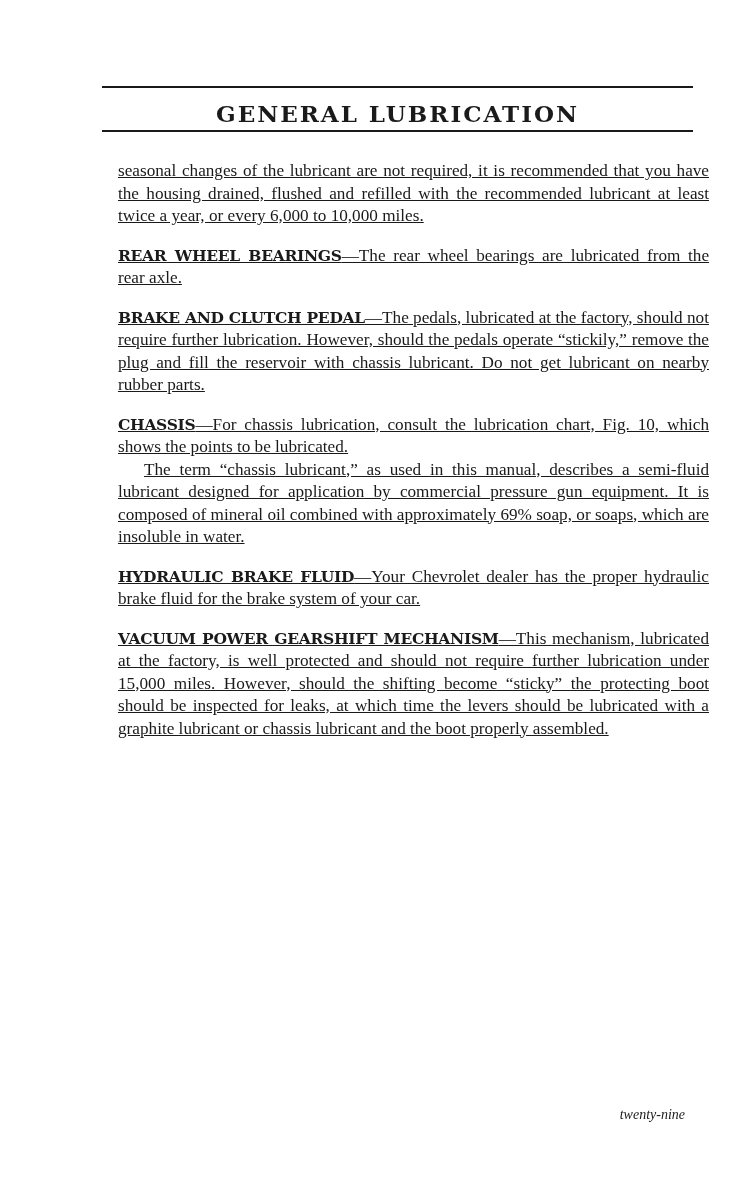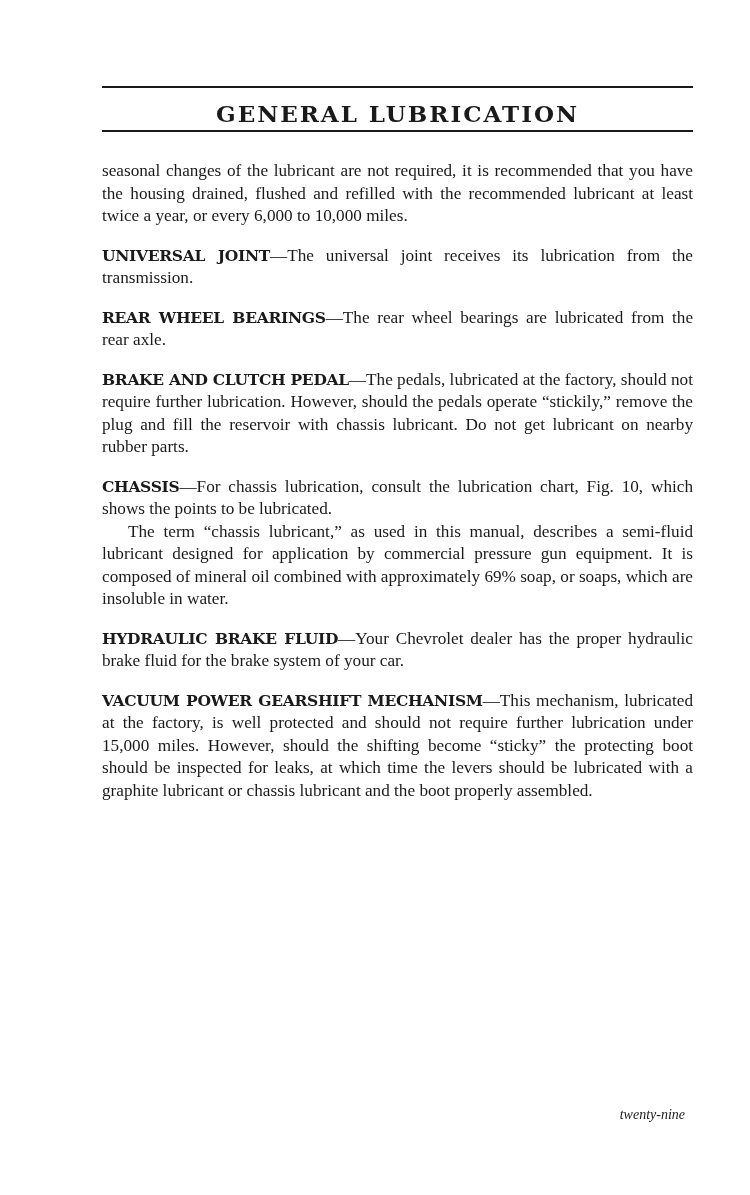--- a/index.html
+++ b/index.html
@@ -9,21 +9,21 @@
     font-family: "DejaVu Serif", "Liberation Serif", serif;
     color: #1a1a1a;
   }
   .rule-top { position: absolute; left: 0; top: 86px; width: 591px; height: 2px; background: #1a1a1a; }
   .rule-bottom { position: absolute; left: 0; top: 130px; width: 591px; height: 2px; background: #1a1a1a; }
   .title {
     position: absolute; left: 0; top: 94px; width: 591px; text-align: center;
     font-family: "DejaVu Serif", serif; font-weight: bold; font-size: 23px;
     letter-spacing: 2px; color: #1a1a1a; margin-top: 6px;
   }
-  .content { position: absolute; left: 0; top: 160px; width: 591px; }
+  .content { position: absolute; left: 16px; top: 160px; width: 591px; text-decoration: underline; }
   p {
     margin: 0; font-family: "Liberation Serif", serif; font-size: 17.2px;
     line-height: 22.5px; text-align: justify; color: #1a1a1a;
   }
   p.indent { text-indent: 26px; }
   .head {
     font-family: "DejaVu Serif", serif; font-weight: bold; font-size: 15.5px;
     letter-spacing: -0.3px;
   }
   .sec { margin-bottom: 17px; }
@@ -38,23 +38,20 @@
 <div class="page">
   <div class="rule-top"></div>
   <div class="title">GENERAL LUBRICATION</div>
   <div class="rule-bottom"></div>
 
   <div class="content">
     <div class="sec">
       <p>seasonal changes of the lubricant are not required, it is recommended that you have the housing drained, flushed and refilled with the recommended lubricant at least twice a year, or every 6,000 to 10,000 miles.</p>
     </div>
 
-    <div class="sec">
-      <p><span class="head">UNIVERSAL JOINT</span><span>—The universal joint receives its lubrication from the transmission.</span></p>
-    </div>
 
     <div class="sec">
       <p><span class="head">REAR WHEEL BEARINGS</span><span>—The rear wheel bearings are lubricated from the rear axle.</span></p>
     </div>
 
     <div class="sec">
       <p><span class="head">BRAKE AND CLUTCH PEDAL</span><span>—The pedals, lubricated at the factory, should not require further lubrication. However, should the pedals operate “stickily,” remove the plug and fill the reservoir with chassis lubricant. Do not get lubricant on nearby rubber parts.</span></p>
     </div>
 
     <div class="sec">

